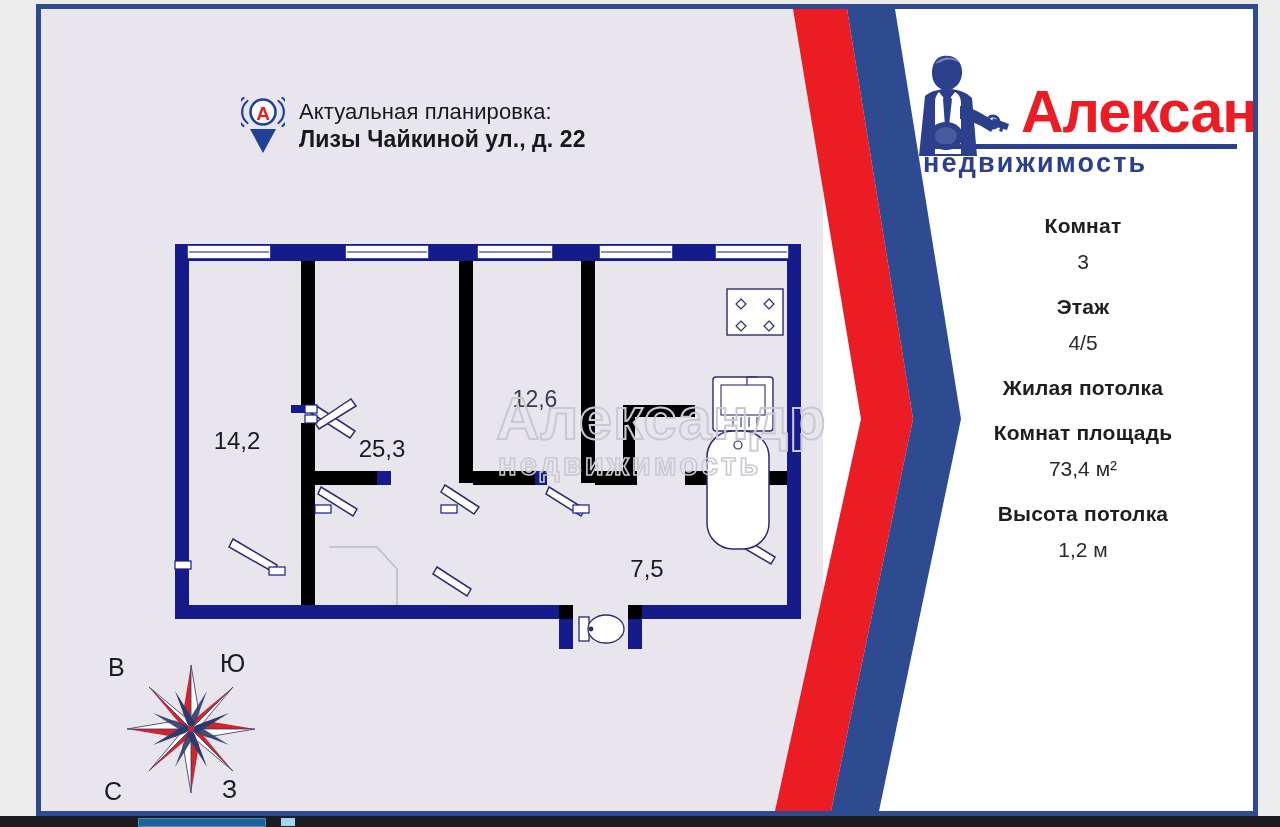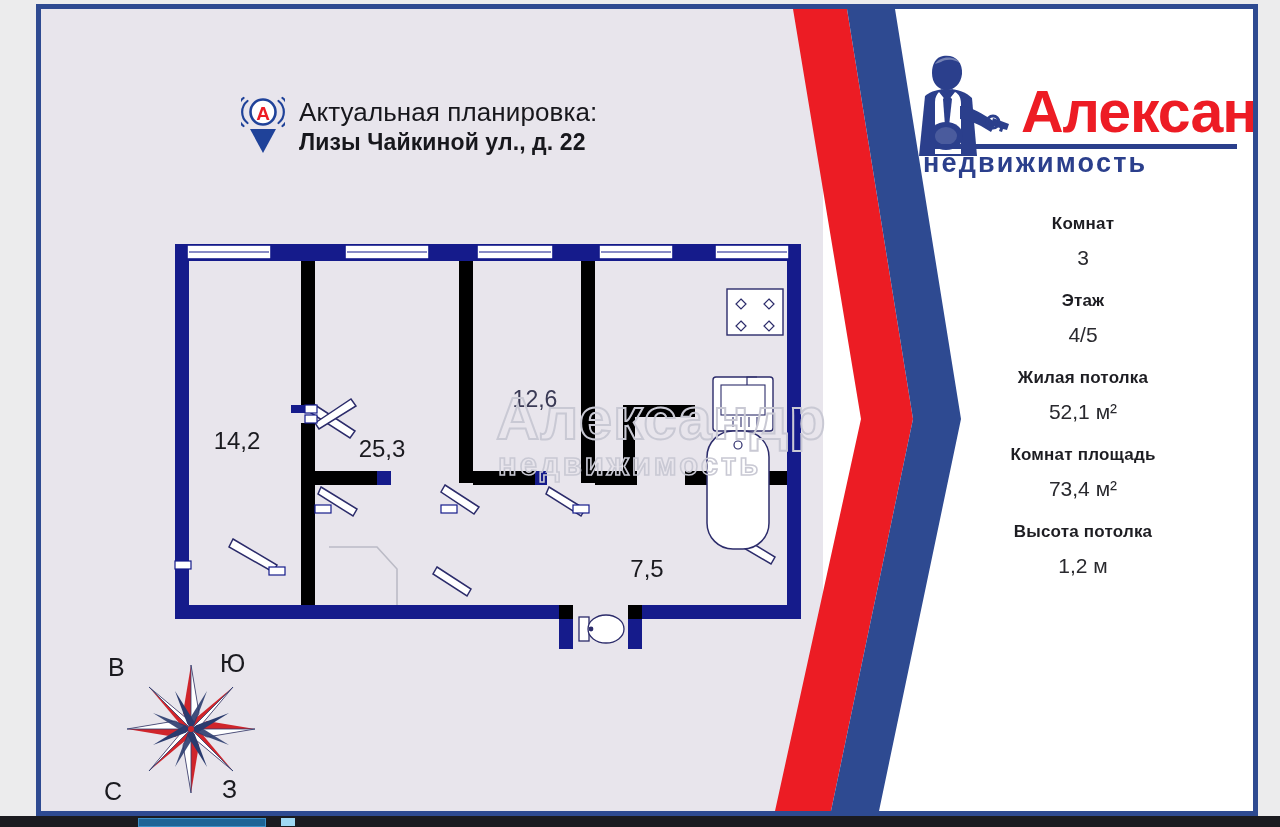--- a/index.html
+++ b/index.html
@@ -40,21 +40,21 @@
 
   
   .title-block {
     position: absolute;
     left: 200px; top: 82px;
     display: flex; align-items: center; gap: 14px;
   }
   .pin-icon { width: 44px; height: 70px; flex: none; }
   .title-text { line-height: 1.24; }
   .title-line1 {
-    font-size: 26px; color: #17171c; letter-spacing: .1px;
+    font-size: 22px; color: #17171c; letter-spacing: .1px;
   }
   .title-line2 {
     font-size: 23px; color: #17171c; font-weight: bold; letter-spacing: .1px;
   }
 
   
   .logo {
     position: absolute;
     left: 862px; top: 35px;
     width: 352px; height: 150px;
@@ -62,21 +62,21 @@
 
   
   .info {
     position: absolute;
     left: 872px; top: 205px;
     width: 340px;
     text-align: center;
   }
   .info-row { margin-bottom: 21px; }
   .info-label {
-    font-size: 17px; font-weight: bold; color: #1d1d22;
+    font-size: 21px; font-weight: bold; color: #1d1d22;
     letter-spacing: .2px; margin-bottom: 12px;
   }
   .info-value { font-size: 21px; color: #29292e; }
 
   
   .plan { position: absolute; left: 88px; top: 200px; width: 700px; height: 440px; }
   .plan svg { display: block; }
 
   
   .watermark {
@@ -180,21 +180,20 @@
         <div class="info-row">
           <div class="info-label">Комнат</div>
           <div class="info-value">3</div>
         </div>
         <div class="info-row">
           <div class="info-label">Этаж</div>
           <div class="info-value">4/5</div>
         </div>
         <div class="info-row">
           <div class="info-label">Жилая потолка</div>
-          <div class="info-value">52,1 м²</div>
         </div>
         <div class="info-row">
           <div class="info-label">Комнат площадь</div>
           <div class="info-value">73,4 м²</div>
         </div>
         <div class="info-row">
           <div class="info-label">Высота потолка</div>
           <div class="info-value">1,2 м</div>
         </div>
       </div>

